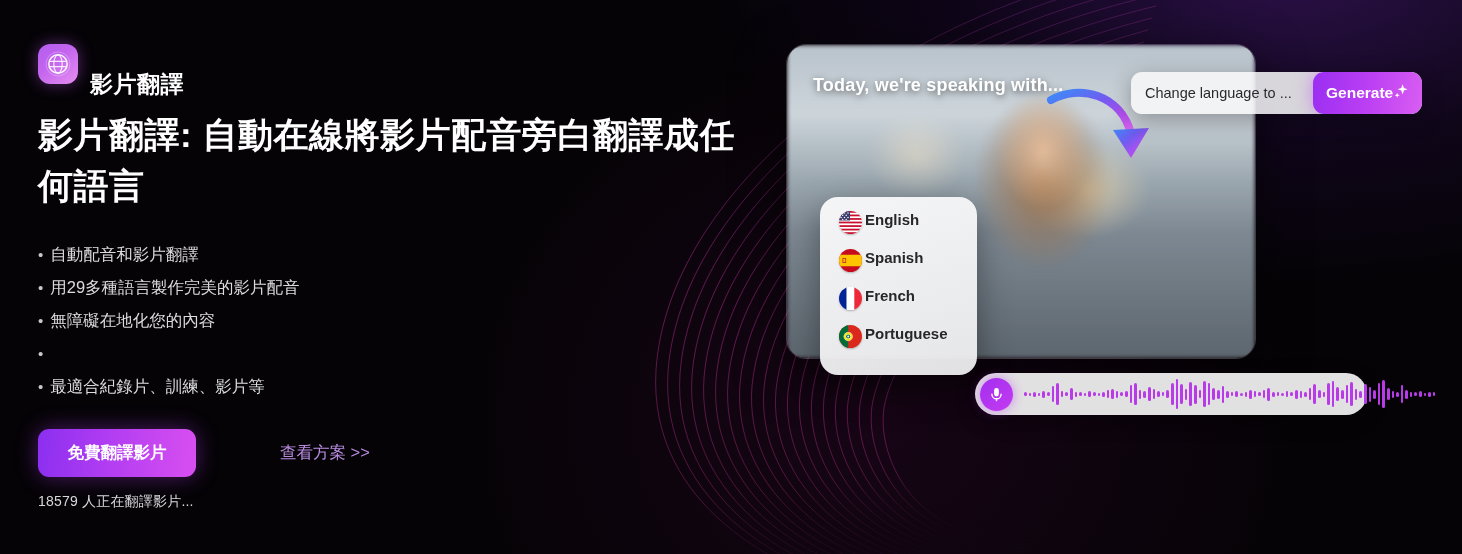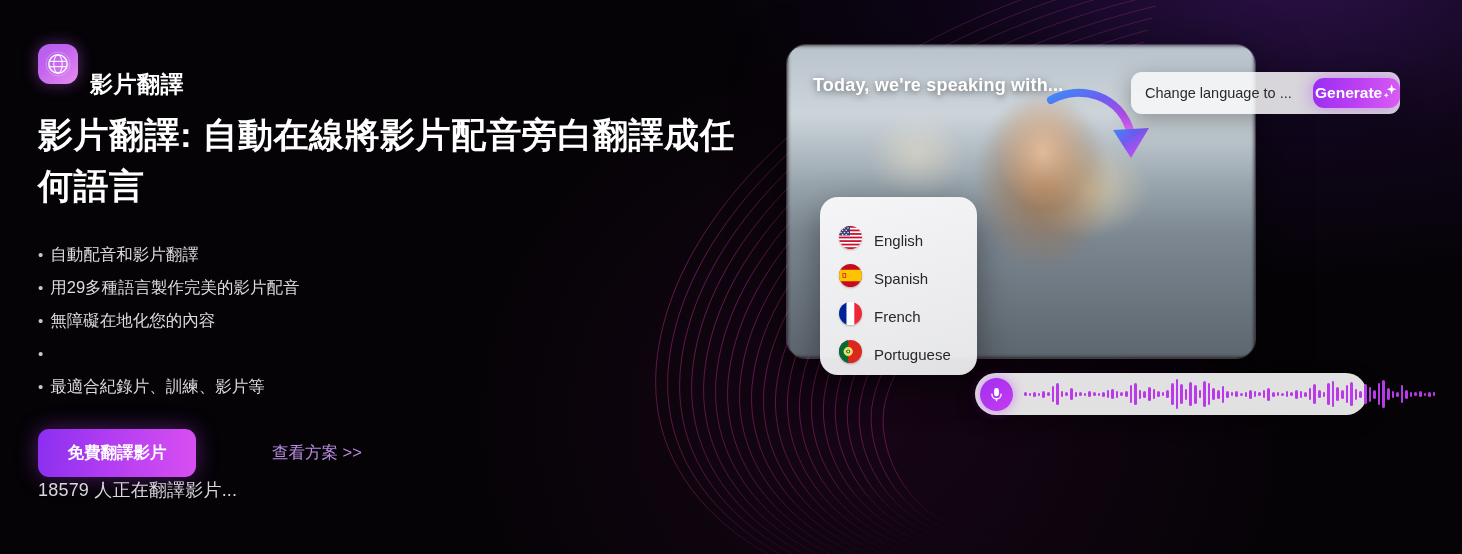--- a/index.html
+++ b/index.html
@@ -49,38 +49,38 @@
 
   .bullets { margin-top: 26px; list-style: none; }
   .bullets li {
     color: #dcdcdf;
     font-size: 16.5px;
     line-height: 33px;
     display: flex; align-items: baseline; gap: 7px;
   }
   .bullets li .dot { color: #c8c8cc; font-size: 15px; line-height: 33px; }
 
-  .cta-row { margin-top: 26px; display: flex; align-items: center; gap: 8px; height: 48px; }
+  .cta-row { margin-top: 26px; display: flex; align-items: center; gap: 16px; height: 48px; }
   .cta-button {
     height: 48px; min-width: 158px; padding: 0 22px;
     border: none; border-radius: 11px;
     background: linear-gradient(95deg, #8b2ff0 0%, #b23df2 45%, #d84ff0 100%);
     color: #ffffff; font-size: 16.5px; font-weight: bold;
     font-family: inherit;
     cursor: pointer;
     display: flex; align-items: center; justify-content: center;
     box-shadow: 0 0 22px rgba(175,60,235,.42);
   }
   .cta-link {
     margin-left: 68px;
     color: #b98ce2; font-size: 16.5px; font-weight: normal;
     text-decoration: none; cursor: pointer;
     white-space: nowrap;
   }
-  .cta-note { margin-top: 1px; color: #d8d8dc; font-size: 18px; letter-spacing: .2px; }
+  .cta-note { margin-top: 16px; color: #d8d8dc; font-size: 14px; letter-spacing: .2px; }
 
   
   .mock { position: absolute; left: 783px; top: 44px; width: 660px; height: 470px; }
 
   .card {
     position: absolute;
     border-radius: 20px;
     overflow: hidden;
     border: 1px solid rgba(255,255,255,.22);
   }
@@ -150,23 +150,24 @@
   
   .lang-panel {
     position: absolute; left: 37px; top: 153px;
     width: 157px; padding: 14px 0 12px 0;
     border-radius: 18px;
     background: linear-gradient(160deg, rgba(248,248,249,.97) 0%, rgba(238,238,240,.94) 100%);
     box-shadow: 0 10px 34px rgba(0,0,0,.38);
     z-index: 6;
   }
   .lang-row {
-    display: flex; align-items: flex-end; gap: 12px;
+    display: flex; align-items: flex-start; gap: 3px;
     padding: 0 0 0 19px; height: 38px;
     cursor: pointer;
+    font-weight: bold;
   }
   .flag { width: 23px; height: 23px; border-radius: 50%; overflow: hidden; flex: 0 0 auto; position: relative; box-shadow: 0 1px 2px rgba(0,0,0,.25); }
   .flag svg { display: block; width: 23px; height: 23px; }
   .lang-label { color: #27272b; font-size: 15px; }
   .lang-more {
     padding: 8px 0 0 20px; color: #1b1b1f;
     font-size: 15px; font-weight: bold; letter-spacing: .2px;
   }
 
   
@@ -183,21 +184,21 @@
     overflow: hidden;
   }
   .lang-input {
     border: none; outline: none; background: transparent;
     height: 42px; width: 182px; padding: 0 14px;
     color: #2a2a2e; font-size: 14.5px;
     font-family: inherit;
   }
   .lang-input::placeholder { color: #2a2a2e; opacity: 1; }
   .generate-btn {
-    height: 30px; padding: 0 2px; border: none;
+    height: 42px; padding: 0 13px; border: none;
     background: linear-gradient(100deg, #9a2ef2 0%, #bb3ff3 50%, #d95ef2 100%);
     color: #fff; font-size: 15.5px; font-weight: bold;
     font-family: inherit;
     display: flex; align-items: center; 
     cursor: pointer;
     border-radius: 11px;
     box-shadow: 0 0 18px rgba(180,60,240,.5);
   }
 
   

